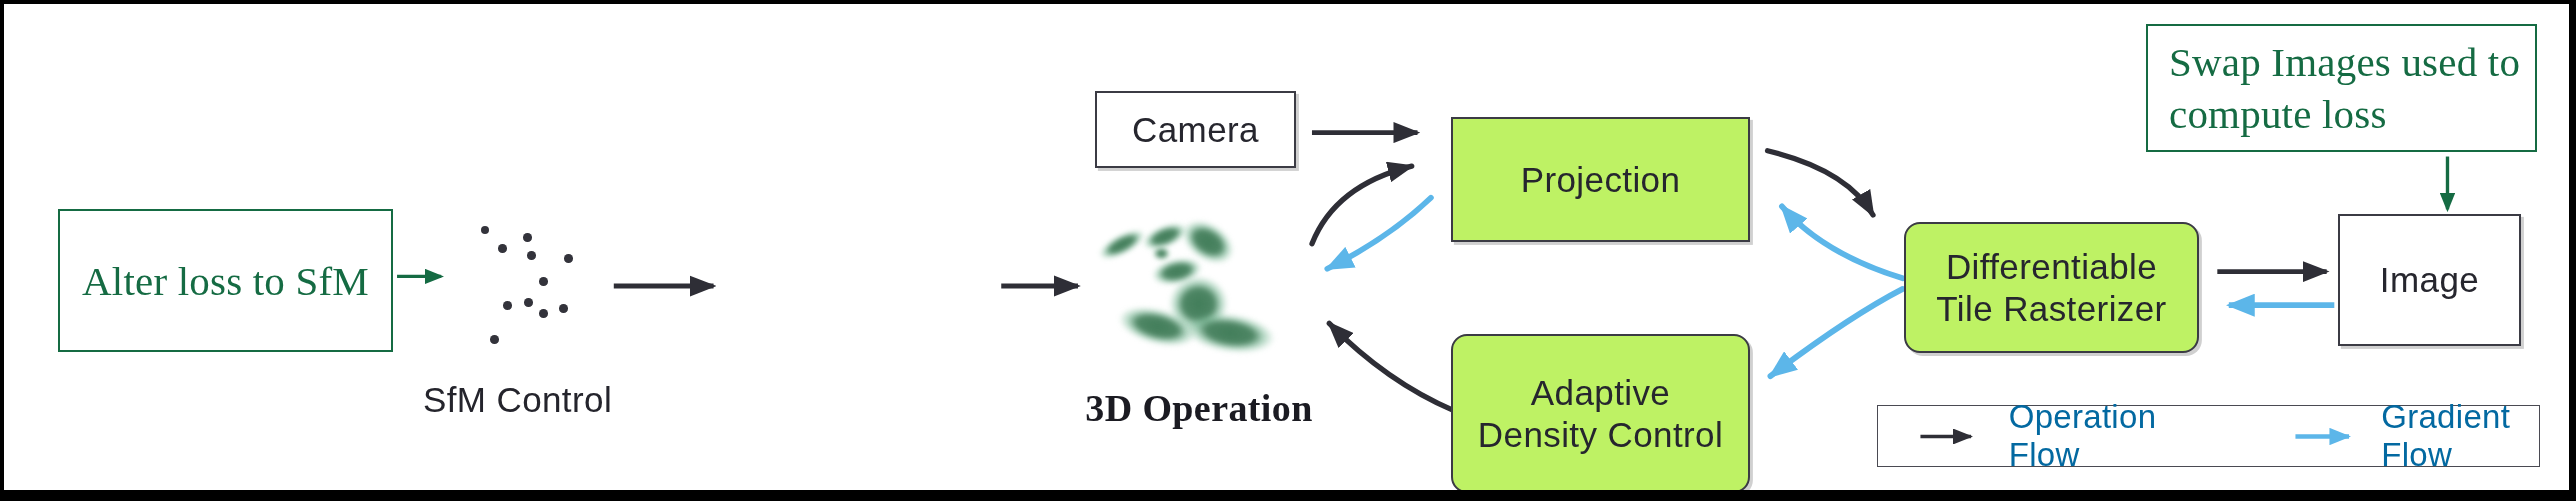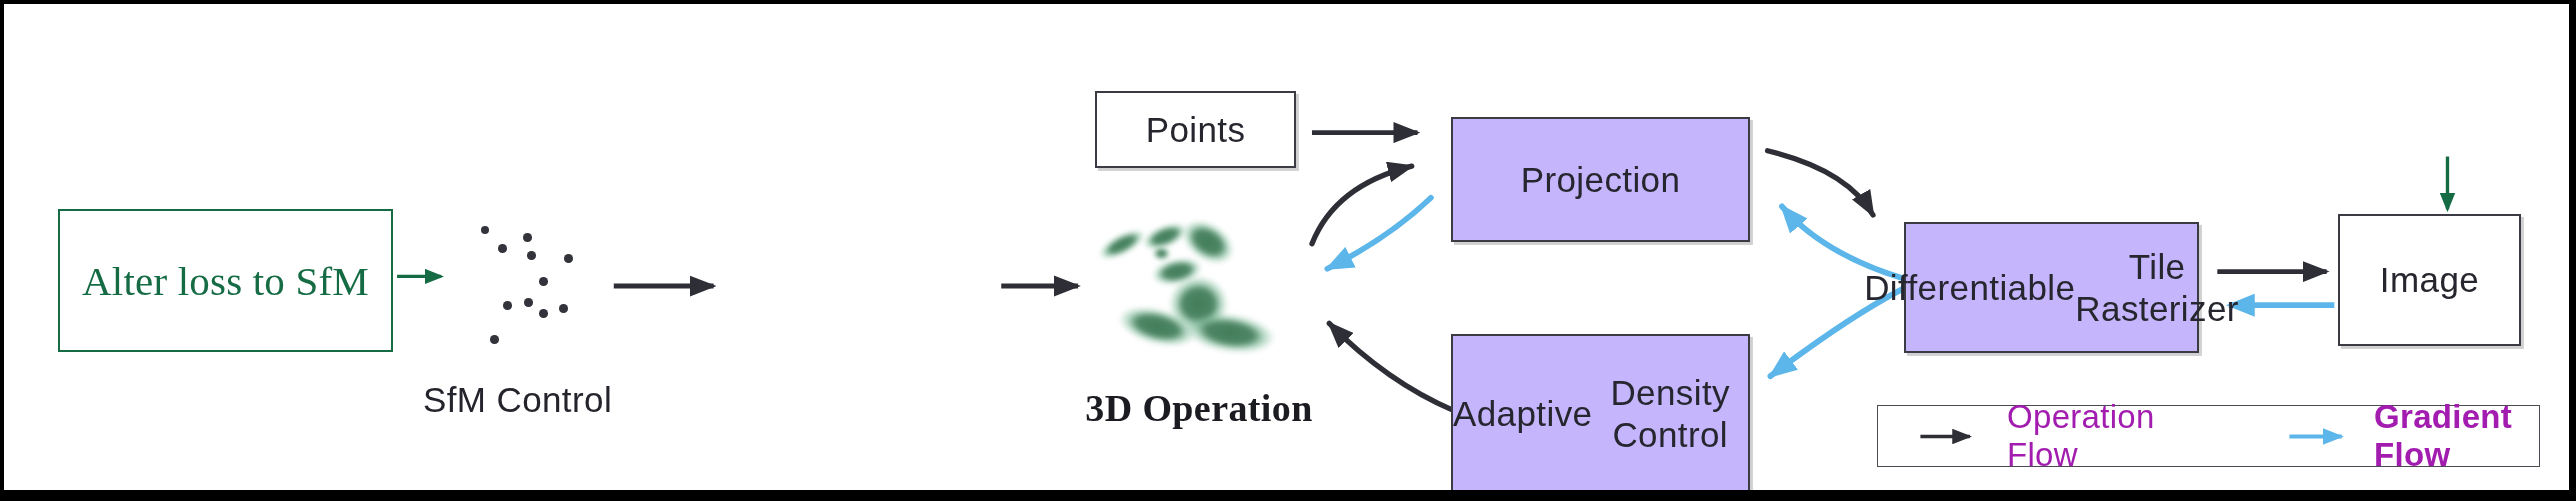--- a/index.html
+++ b/index.html
@@ -10,23 +10,23 @@
   .frame{
     position:absolute;inset:0;border:4.8px solid #000000;
     border-right-width:7.7px;border-bottom-width:12.5px;
     pointer-events:none;z-index:50;
   }
   .arrow-layer{position:absolute;left:0;top:0;z-index:4;}
   .box{
     position:absolute;box-sizing:border-box;display:flex;align-items:center;justify-content:center;
     font-size:35px;color:#26262e;letter-spacing:0.4px;z-index:10;text-align:center;
   }
-  .gray{background:#c4b5fd;border:2.9px solid #3b3b44;box-shadow:2.9px 2.9px 0 rgba(120,120,120,.35);}
+  .gray{background:#bef264;border:2.9px solid #3b3b44;box-shadow:2.9px 2.9px 0 rgba(120,120,120,.35);}
   .white{background:#ffffff;border:2.9px solid #3b3b44;box-shadow:2.9px 2.9px 0 rgba(120,120,120,.35);}
-  .two-line{flex-direction:row;line-height:1.18;}
+  .two-line{flex-direction:column;line-height:1.18;border-radius:16px;}
   .green-note{
     background:#ffffff;border:2.9px solid #156b43;color:#156b43;
     font-family:"Liberation Serif",serif;font-size:41px;letter-spacing:0.2px;
   }
   #swap-note{flex-direction:column;align-items:flex-start;justify-content:center;
     padding-left:21px;line-height:1.27;text-align:left;}
   .fig-label{
     position:absolute;z-index:10;font-size:35px;color:#24242c;text-align:center;letter-spacing:0.4px;
   }
   .bold-serif{font-family:"Liberation Serif",serif;font-weight:700;font-size:38px;color:#1b1b22;}
@@ -35,21 +35,21 @@
   .scatter i{position:absolute;width:8.6px;height:8.6px;border-radius:50%;background:#33333b;}
   
   .gauss{position:absolute;z-index:9;}
   .gauss i{
     position:absolute;border-radius:50%;filter:blur(2.9px);
     background:radial-gradient(closest-side,rgba(59,121,84,.97) 0%,rgba(59,121,84,.9) 52%,rgba(109,178,140,.55) 74%,rgba(150,205,170,0) 100%);
   }
   
   .legend{
     position:absolute;z-index:10;display:flex;align-items:center;box-sizing:border-box;
-    background:#ffffff;border:1.9px solid #4a4a52;font-size:33px;color:#a21caf;letter-spacing:0.3px;padding-left:20px;
+    background:#ffffff;border:1.9px solid #4a4a52;font-size:33px;color:#0369a1;letter-spacing:0.3px;padding-left:20px;
   }
   .legend svg{display:block;}
 </style>
 </head>
 <body>
 
 <div class="canvas">
 
   <svg class="arrow-layer" width="2576" height="502" viewBox="0 0 2686 523">
     <defs>
@@ -108,48 +108,52 @@
     <i style="left:60px;top:41px;width:17.3px;height:13.4px;"></i>
     <i style="left:87px;top:18px;width:56px;height:36px;transform:rotate(33deg);"></i>
     <i style="left:59px;top:53px;width:50px;height:25px;transform:rotate(-12deg);"></i>
     <i style="left:76px;top:70px;width:59px;height:56px;"></i>
     <i style="left:25px;top:103px;width:79px;height:35px;transform:rotate(14deg);"></i>
     <i style="left:92px;top:108px;width:90px;height:38px;transform:rotate(8deg);"></i>
   </div>
   <div class="fig-label bold-serif" style="left:1084px;top:386px;width:230px;">3D Operation</div>
 
   <div class="box white" style="left:1095px;top:91px;width:201px;height:77px;">
-    <span>Points</span>
+    <span>Camera</span>
   </div>
 
   <div class="box gray" style="left:1451px;top:117px;width:299px;height:125px;">
     <span>Projection</span>
   </div>
 
   <div class="box gray two-line" style="left:1451px;top:334px;width:299px;height:159px;">
     <span>Adaptive</span>
     <span>Density Control</span>
   </div>
 
   <div class="box gray two-line" style="left:1904px;top:222px;width:295px;height:131px;">
     <span>Differentiable</span>
     <span>Tile Rasterizer</span>
   </div>
 
   <div class="box white" style="left:2338px;top:214px;width:183px;height:132px;">
     <span>Image</span>
   </div>
 
+  <div class="box green-note" style="left:2146px;top:24px;width:391px;height:128px;" id="swap-note">
+    <span>Swap Images used to</span>
+    <span>compute loss</span>
+  </div>
 
   <div class="legend" style="left:1877px;top:405px;width:663px;height:62px;">
     <svg width="96" height="23" viewBox="0 0 100 24" style="margin-left:21px;">
       <path d="M 2,12 L 72,12" stroke="#2e2e36" stroke-width="5" fill="none" marker-end="url(#mk-black)"></path>
     </svg>
     <span style="margin-left:17.3px;">Operation Flow</span>
     <svg width="96" height="23" viewBox="0 0 100 24" style="margin-left:113px;">
       <path d="M 2,12 L 76,12" stroke="#5cb6e9" stroke-width="6" fill="none" marker-end="url(#mk-blue)"></path>
     </svg>
-    <span style="margin-left:15.3px;font-weight:bold;">Gradient Flow</span>
+    <span style="margin-left:15.3px;">Gradient Flow</span>
   </div>
 
   <div class="frame"></div>
 </div>
 
 
 </body></html>

